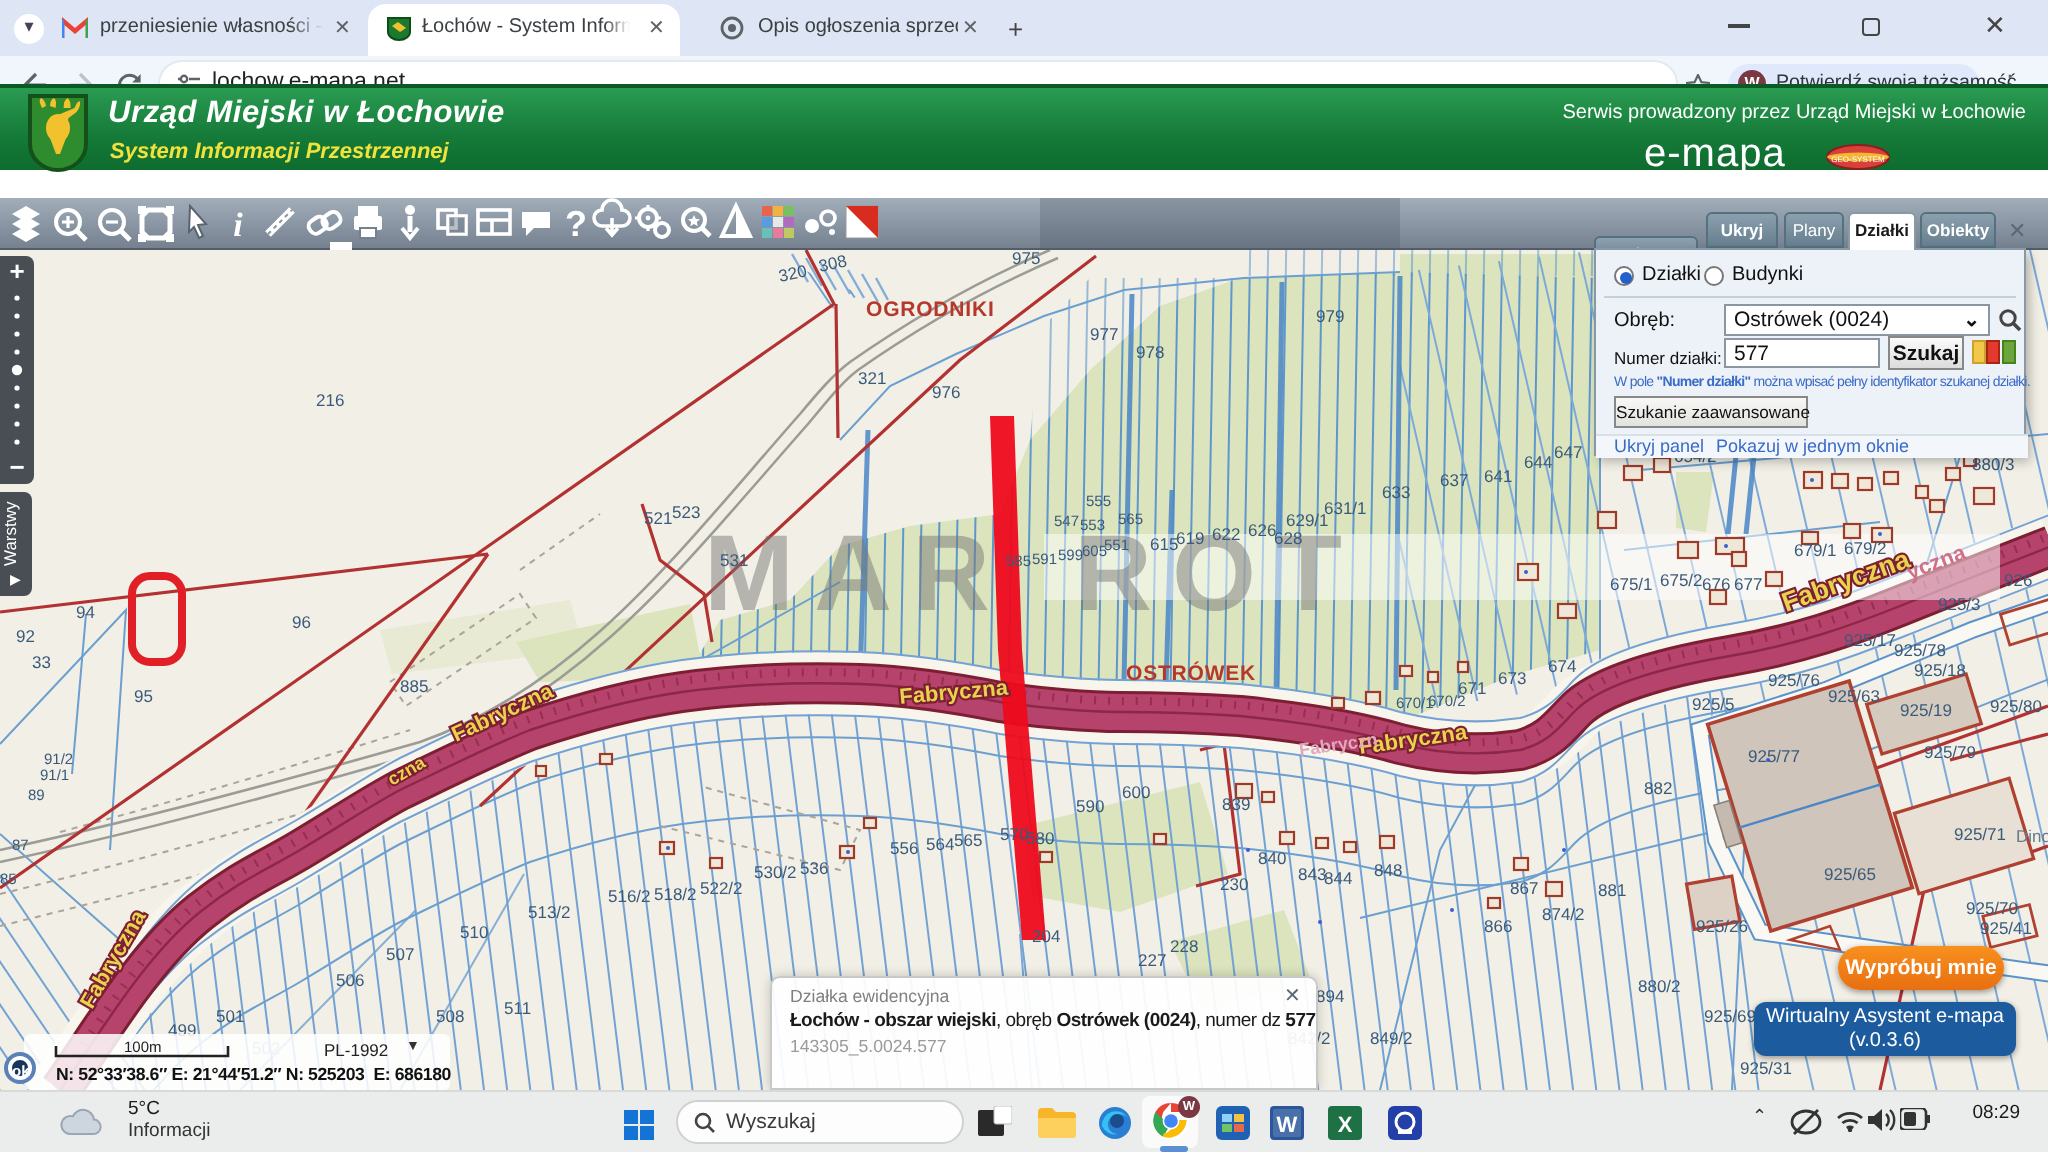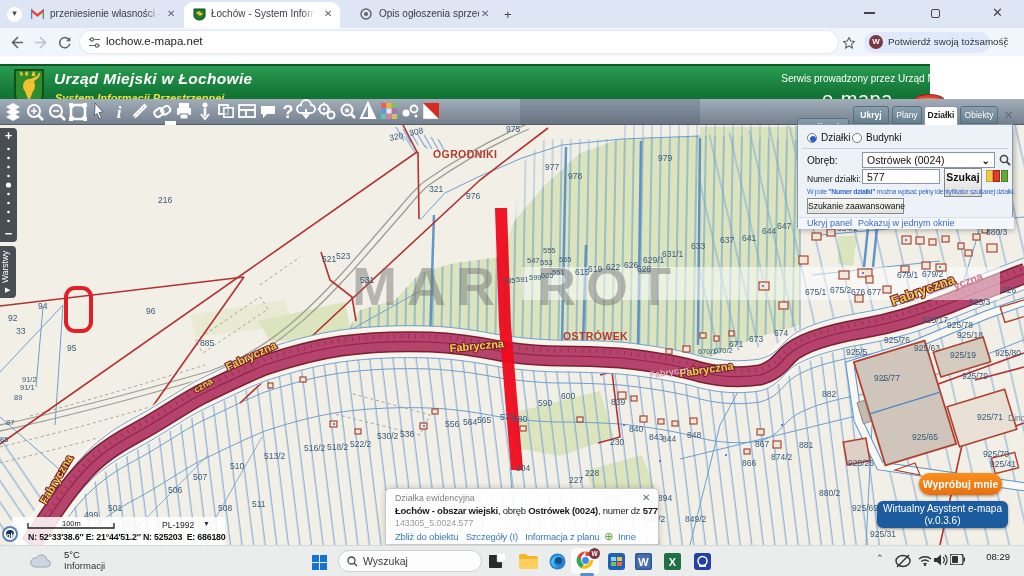--- a/index.html
+++ b/index.html
@@ -1,19 +1,19 @@
 <!DOCTYPE html>
 <html><head><meta charset="utf-8"><style>
 *{margin:0;padding:0;box-sizing:border-box}
 html,body{width:1024px;height:576px;overflow:hidden}
 body{font-family:"Liberation Sans",sans-serif;position:relative;background:#fff}
 .abs{position:absolute}
 #tabstrip{left:0;top:0;width:1024px;height:28px;background:#dee5f4}
 #addrbar{left:0;top:28px;width:1024px;height:28px;background:#f1f5fc}
-#gheader{left:0;top:64px;width:930px;height:43px;background:linear-gradient(#2a9b52,#157a38 60%,#0d6c2e);border-top:2px solid #0b5a26}
+#gheader{left:0;top:42px;width:1024px;height:43px;background:linear-gradient(#2a9b52,#157a38 60%,#0d6c2e);border-top:2px solid #0b5a26}
 #toolbar{left:0;top:99px;width:1024px;height:26px;background:linear-gradient(#a2adba,#75818f);border-bottom:1px solid #525d69}
 #map{left:0;top:125px;width:1024px;height:420px;background:#f2efe6;overflow:hidden}
 #taskbar{left:0;top:545px;width:1024px;height:31px;background:#ebedec;border-top:1px solid #d8dad8}
 .tabtxt{font-size:10px;color:#3c4043;white-space:nowrap;overflow:hidden}
 .xbtn{color:#5f6368;font-size:10px}
 </style></head>
 <body>
 <div class="abs" id="tabstrip">
   <div class="abs" style="left:7px;top:7px;width:15px;height:15px;background:#fff;border-radius:50%;text-align:center;line-height:13px;color:#445;font-size:9px">▾</div>
 
@@ -555,55 +555,54 @@
 <div class="abs" style="left:0px;top:246px;width:16px;height:52px;background:rgba(58,64,72,.92);border-radius:0 4px 4px 0">
   <div class="abs" style="left:0px;top:2px;width:16px;height:38px;writing-mode:vertical-rl;transform:rotate(180deg);color:#fff;font-size:8.5px;text-align:center">Warstwy</div>
   <div class="abs" style="left:5px;top:40px;color:#fff;font-size:7px">▶</div>
 </div>
 
 <div class="abs" id="panel" style="left:797px;top:106px;width:217px;height:122px">
   <div class="abs" style="left:0;top:12px;width:52px;height:18px;background:linear-gradient(#8ba0ae,#657e8d);border:1px solid #55707e;border-radius:3px 3px 0 0;color:#fff;font-size:8.3px;letter-spacing:-.2px;font-weight:bold;text-align:right;line-height:17px">Współrzędne</div>
   <div class="abs" style="left:56px;top:0;width:36px;height:18px;background:linear-gradient(#8ba0ae,#657e8d);border:1px solid #55707e;border-radius:3px 3px 0 0;color:#fff;font-size:8.5px;font-weight:bold;text-align:center;line-height:17px">Ukryj</div>
   <div class="abs" style="left:95px;top:0;width:30px;height:18px;background:linear-gradient(#8ba0ae,#657e8d);border:1px solid #55707e;border-radius:3px 3px 0 0;color:#fff;font-size:8.5px;font-weight:normal;text-align:center;line-height:17px">Plany</div>
   <div class="abs" style="left:127px;top:0;width:34px;height:19px;background:#fff;border:1px solid #8899a6;border-bottom:none;border-radius:3px 3px 0 0;color:#1a1a1a;font-size:8.5px;font-weight:bold;text-align:center;line-height:17px;z-index:2">Działki</div>
-  <div class="abs" style="left:163px;top:0;width:38px;height:18px;background:linear-gradient(#8ba0ae,#657e8d);border:1px solid #55707e;border-radius:3px 3px 0 0;color:#fff;font-size:8.5px;font-weight:normal;text-align:center;line-height:17px">Obiekty</div>
+  <div class="abs" style="left:163px;top:0;width:38px;height:18px;background:linear-gradient(#8ba0ae,#657e8d);border:1px solid #55707e;border-radius:3px 3px 0 0;color:#fff;font-size:8.5px;font-weight:bold;text-align:center;line-height:17px">Obiekty</div>
   <div class="abs" style="left:207px;top:3px;color:#5a6a74;font-size:11px">✕</div>
   <div class="abs" style="left:0;top:18px;width:216px;height:104px;background:#edf2f8;border:1px solid #8899a6;box-shadow:2px 3px 5px rgba(0,0,0,.25)">
     <div class="abs" style="left:9px;top:8px;width:10px;height:10px;border:1px solid #777;border-radius:50%;background:#fff"></div>
     <div class="abs" style="left:12px;top:11px;width:6px;height:6px;border-radius:50%;background:#2460c8"></div>
     <div class="abs" style="left:23px;top:7px;font-size:10px;color:#111">Działki</div>
     <div class="abs" style="left:54px;top:8px;width:10px;height:10px;border:1px solid #777;border-radius:50%;background:#fff"></div>
     <div class="abs" style="left:68px;top:7px;font-size:10px;color:#111">Budynki</div>
     <div class="abs" style="left:4px;top:23px;width:206px;border-top:1px solid #c4d0da"></div>
     <div class="abs" style="left:9px;top:30px;font-size:10px;color:#111">Obręb:</div>
     <div class="abs" style="left:64px;top:27px;width:133px;height:16px;background:#fff;border:1px solid #8a96a2;font-size:10.5px;color:#111;line-height:15px;padding-left:4px">Ostrówek (0024)<span style="float:right;margin-right:4px;font-size:10px;color:#111;font-weight:bold">⌄</span></div>
     <svg class="abs" style="left:201px;top:29px" width="12" height="12" viewBox="0 0 12 12">
         <circle cx="5" cy="5" r="3.6" fill="none" stroke="#444" stroke-width="1.5"></circle>
         <path d="M7.6 7.6 L11 11" stroke="#444" stroke-width="1.8"></path>
       </svg>
     <div class="abs" style="left:9px;top:49px;font-size:8.5px;color:#111">Numer działki:</div>
     <div class="abs" style="left:64px;top:44px;width:78px;height:15px;background:#fff;border:1px solid #8a96a2;font-size:10.5px;color:#111;line-height:14px;padding-left:4px">577</div>
-    <div class="abs" style="left:146px;top:43px;width:38px;height:29px;background:linear-gradient(#fbfbfb,#dcdcdc);border:1px solid #888;font-size:10.5px;font-weight:bold;color:#111;text-align:center;line-height:16px">Szukaj</div>
+    <div class="abs" style="left:146px;top:43px;width:38px;height:17px;background:linear-gradient(#fbfbfb,#dcdcdc);border:1px solid #888;font-size:10.5px;font-weight:bold;color:#111;text-align:center;line-height:16px">Szukaj</div>
     <div class="abs" style="left:188px;top:45px;width:7px;height:12px;background:#f0c948;border:1px solid #caa22c"></div>
     <div class="abs" style="left:195px;top:45px;width:7px;height:12px;background:#e23b2e;border:1px solid #a82417"></div>
     <div class="abs" style="left:203px;top:45px;width:7px;height:12px;background:#6aa63c;border:1px solid #47821c"></div>
     <div class="abs" style="left:9px;top:63px;white-space:nowrap;font-size:7px;letter-spacing:-.35px;color:#3a6bc8">W pole <b>"Numer działki"</b> można wpisać pełny identyfikator szukanej działki.</div>
     <div class="abs" style="left:9px;top:73px;width:97px;height:16px;background:linear-gradient(#f8f8f6,#e2e2de);border:1px solid #888;font-size:8.6px;color:#111;text-align:right;line-height:15px;white-space:nowrap">Szukanie zaawansowane</div>
     <div class="abs" style="left:0;top:92px;width:216px;height:12px;background:#f3f7fb;border-top:1px solid #d8e0e8"></div>
     <div class="abs" style="left:9px;top:93px;font-size:9px;color:#3a6bc8">Ukryj panel</div>
     <div class="abs" style="left:60px;top:93px;font-size:9px;color:#3a6bc8">Pokazuj w jednym oknie</div>
   </div>
 </div>
 
 <div class="abs" id="popup" style="left:385px;top:488px;width:274px;height:57px;background:rgba(255,255,255,.93);border:1px solid #c8c8c8;border-radius:5px 5px 0 0;box-shadow:0 0 6px rgba(0,0,0,.2)">
   <div class="abs" style="left:9px;top:4px;font-size:8.8px;color:#808080">Działka ewidencyjna</div>
   <div class="abs" style="left:256px;top:3px;color:#5a6a74;font-size:10px">✕</div>
   <div class="abs" style="left:9px;top:16px;font-size:9.5px;letter-spacing:-.25px;color:#1a1a1a;white-space:nowrap"><b>Łochów - obszar wiejski</b>, obręb <b>Ostrówek (0024)</b>, numer dz <b>577</b></div>
   <div class="abs" style="left:9px;top:29px;font-size:8.8px;color:#9a9a9a">143305_5.0024.577</div>
-  <div class="abs" style="left:9px;top:41px;font-size:9.5px;letter-spacing:-.2px;color:#3a78c2;white-space:nowrap">Zbliż do obiektu&nbsp;&nbsp;&nbsp;Szczegóły (I)&nbsp;&nbsp;&nbsp;Informacja z planu&nbsp;&nbsp;<span style="color:#5aa030;font-size:11px">⊕</span>&nbsp;&nbsp;Inne</div>
 </div>
 
 <div class="abs" id="coordbar" style="left:12px;top:517px;width:213px;height:28px;background:rgba(255,255,255,.85);border-radius:3px">
   <div class="abs" style="left:50px;top:2px;font-size:7.5px;color:#222">100m</div>
   <svg class="abs" style="left:15px;top:6px" width="89" height="6">
       <path d="M1 0 V5 H87 V0" fill="none" stroke="#222" stroke-width="1.3"></path>
     </svg>
   <div class="abs" style="left:150px;top:3px;font-size:8.5px;color:#222">PL-1992</div>
   <div class="abs" style="left:191px;top:3px;font-size:7px;color:#333">▼</div>
   <div class="abs" style="left:16px;top:15px;font-size:8.8px;font-weight:bold;color:#111;white-space:nowrap;letter-spacing:-.2px">N: 52°33′38.6″ E: 21°44′51.2″ N: 525203 &nbsp;E: 686180</div>

